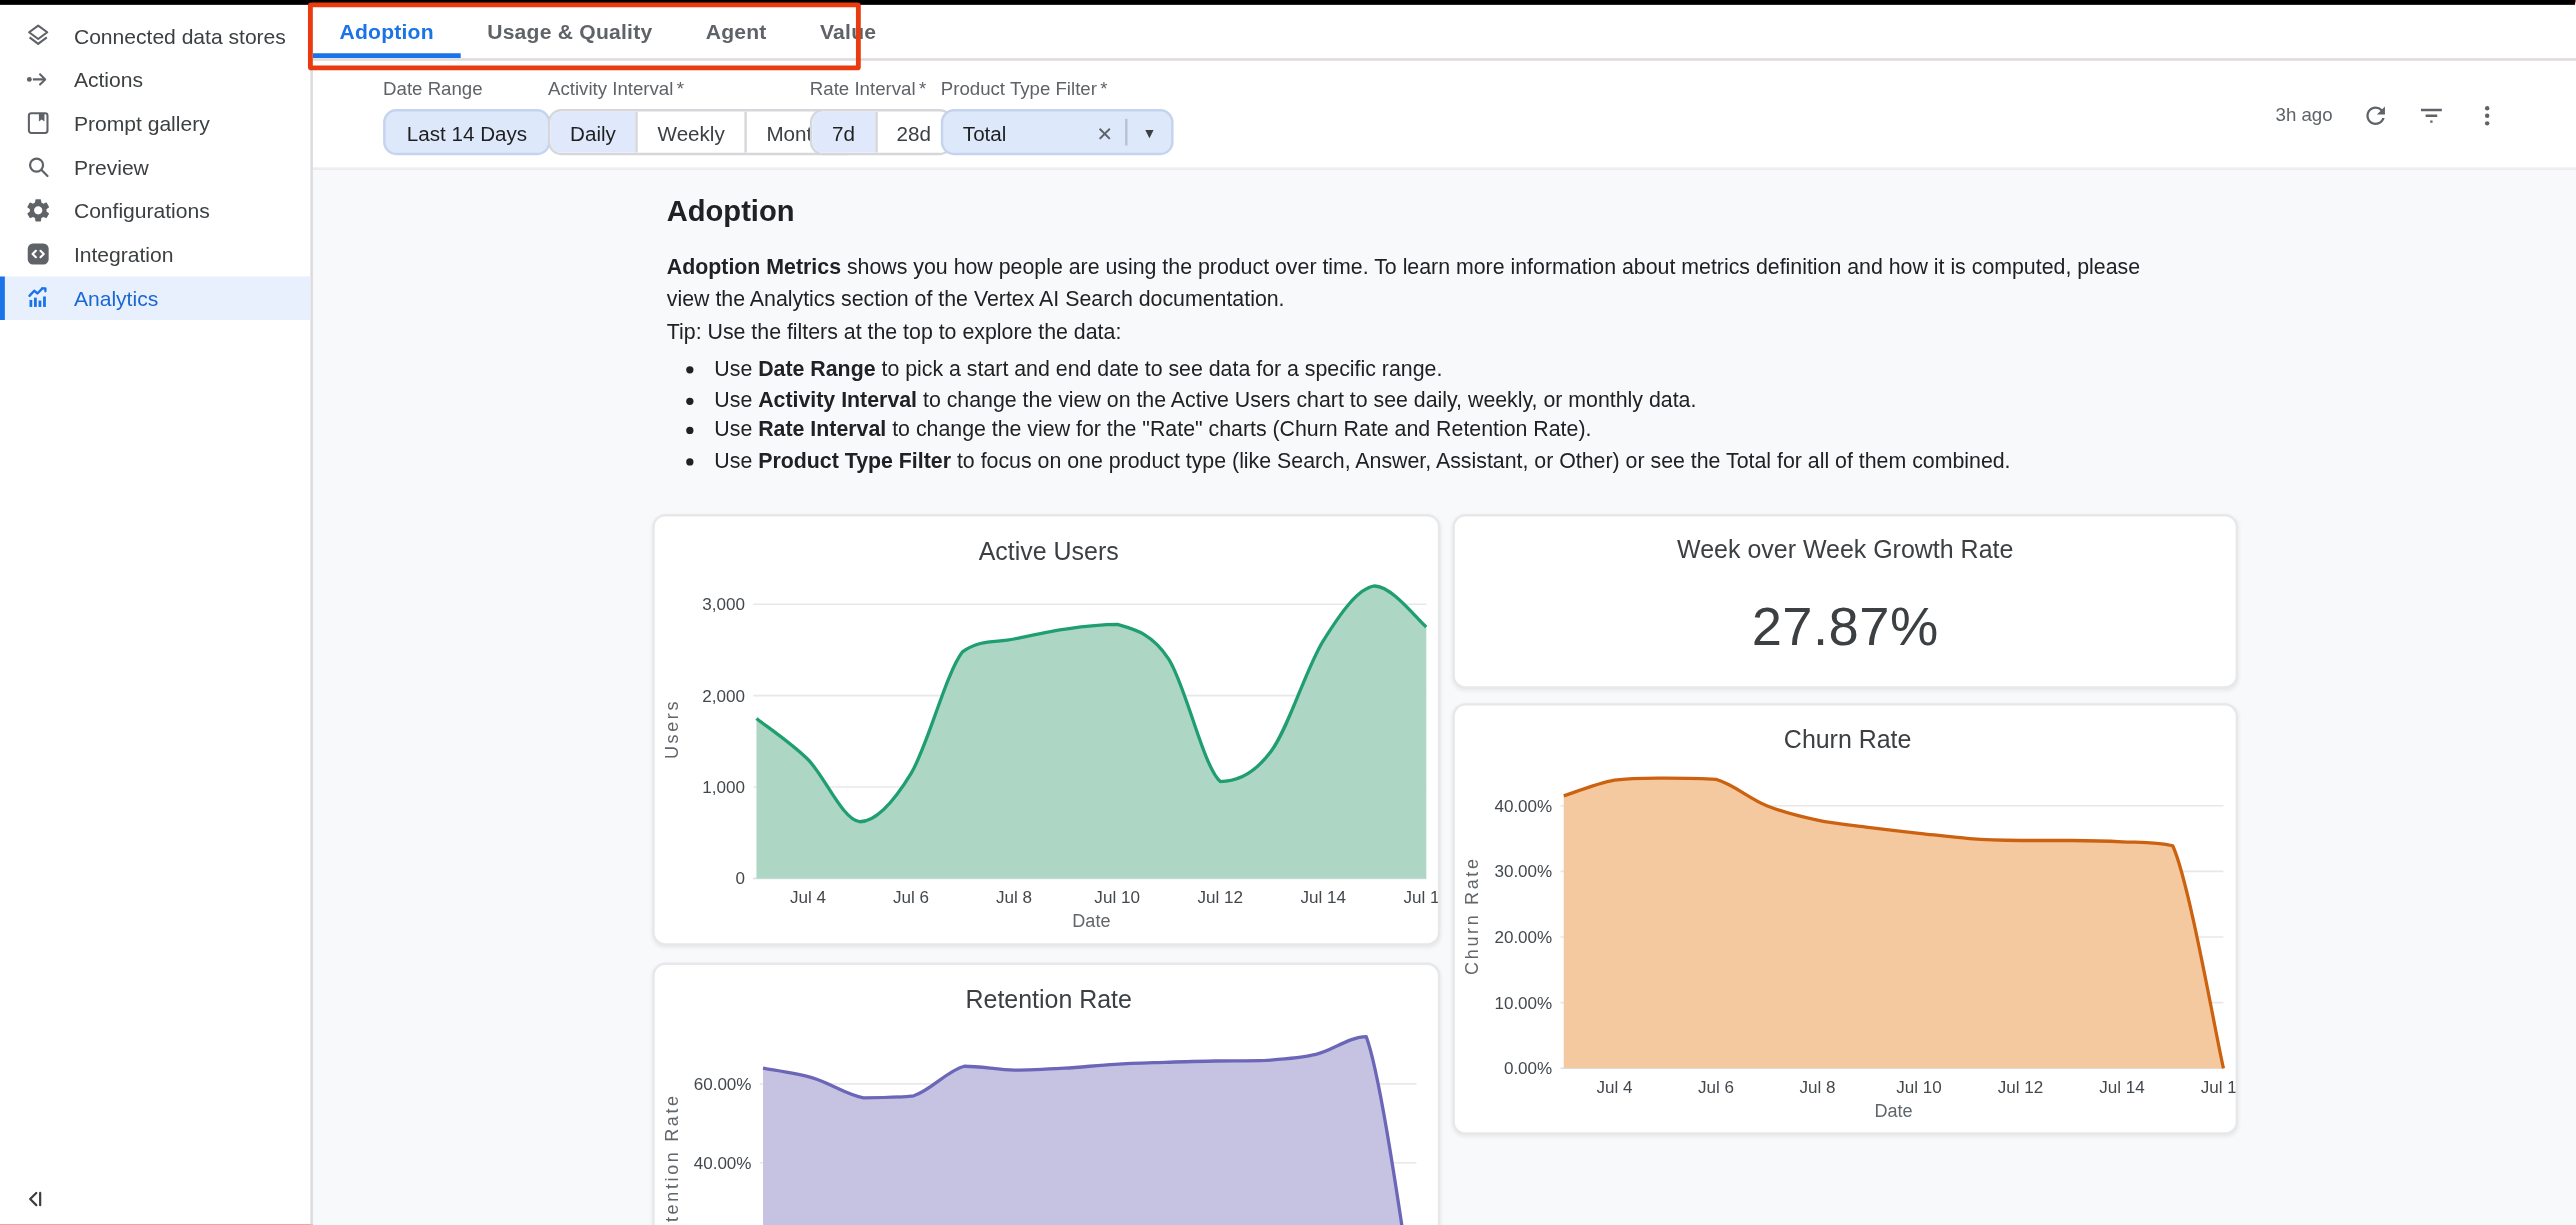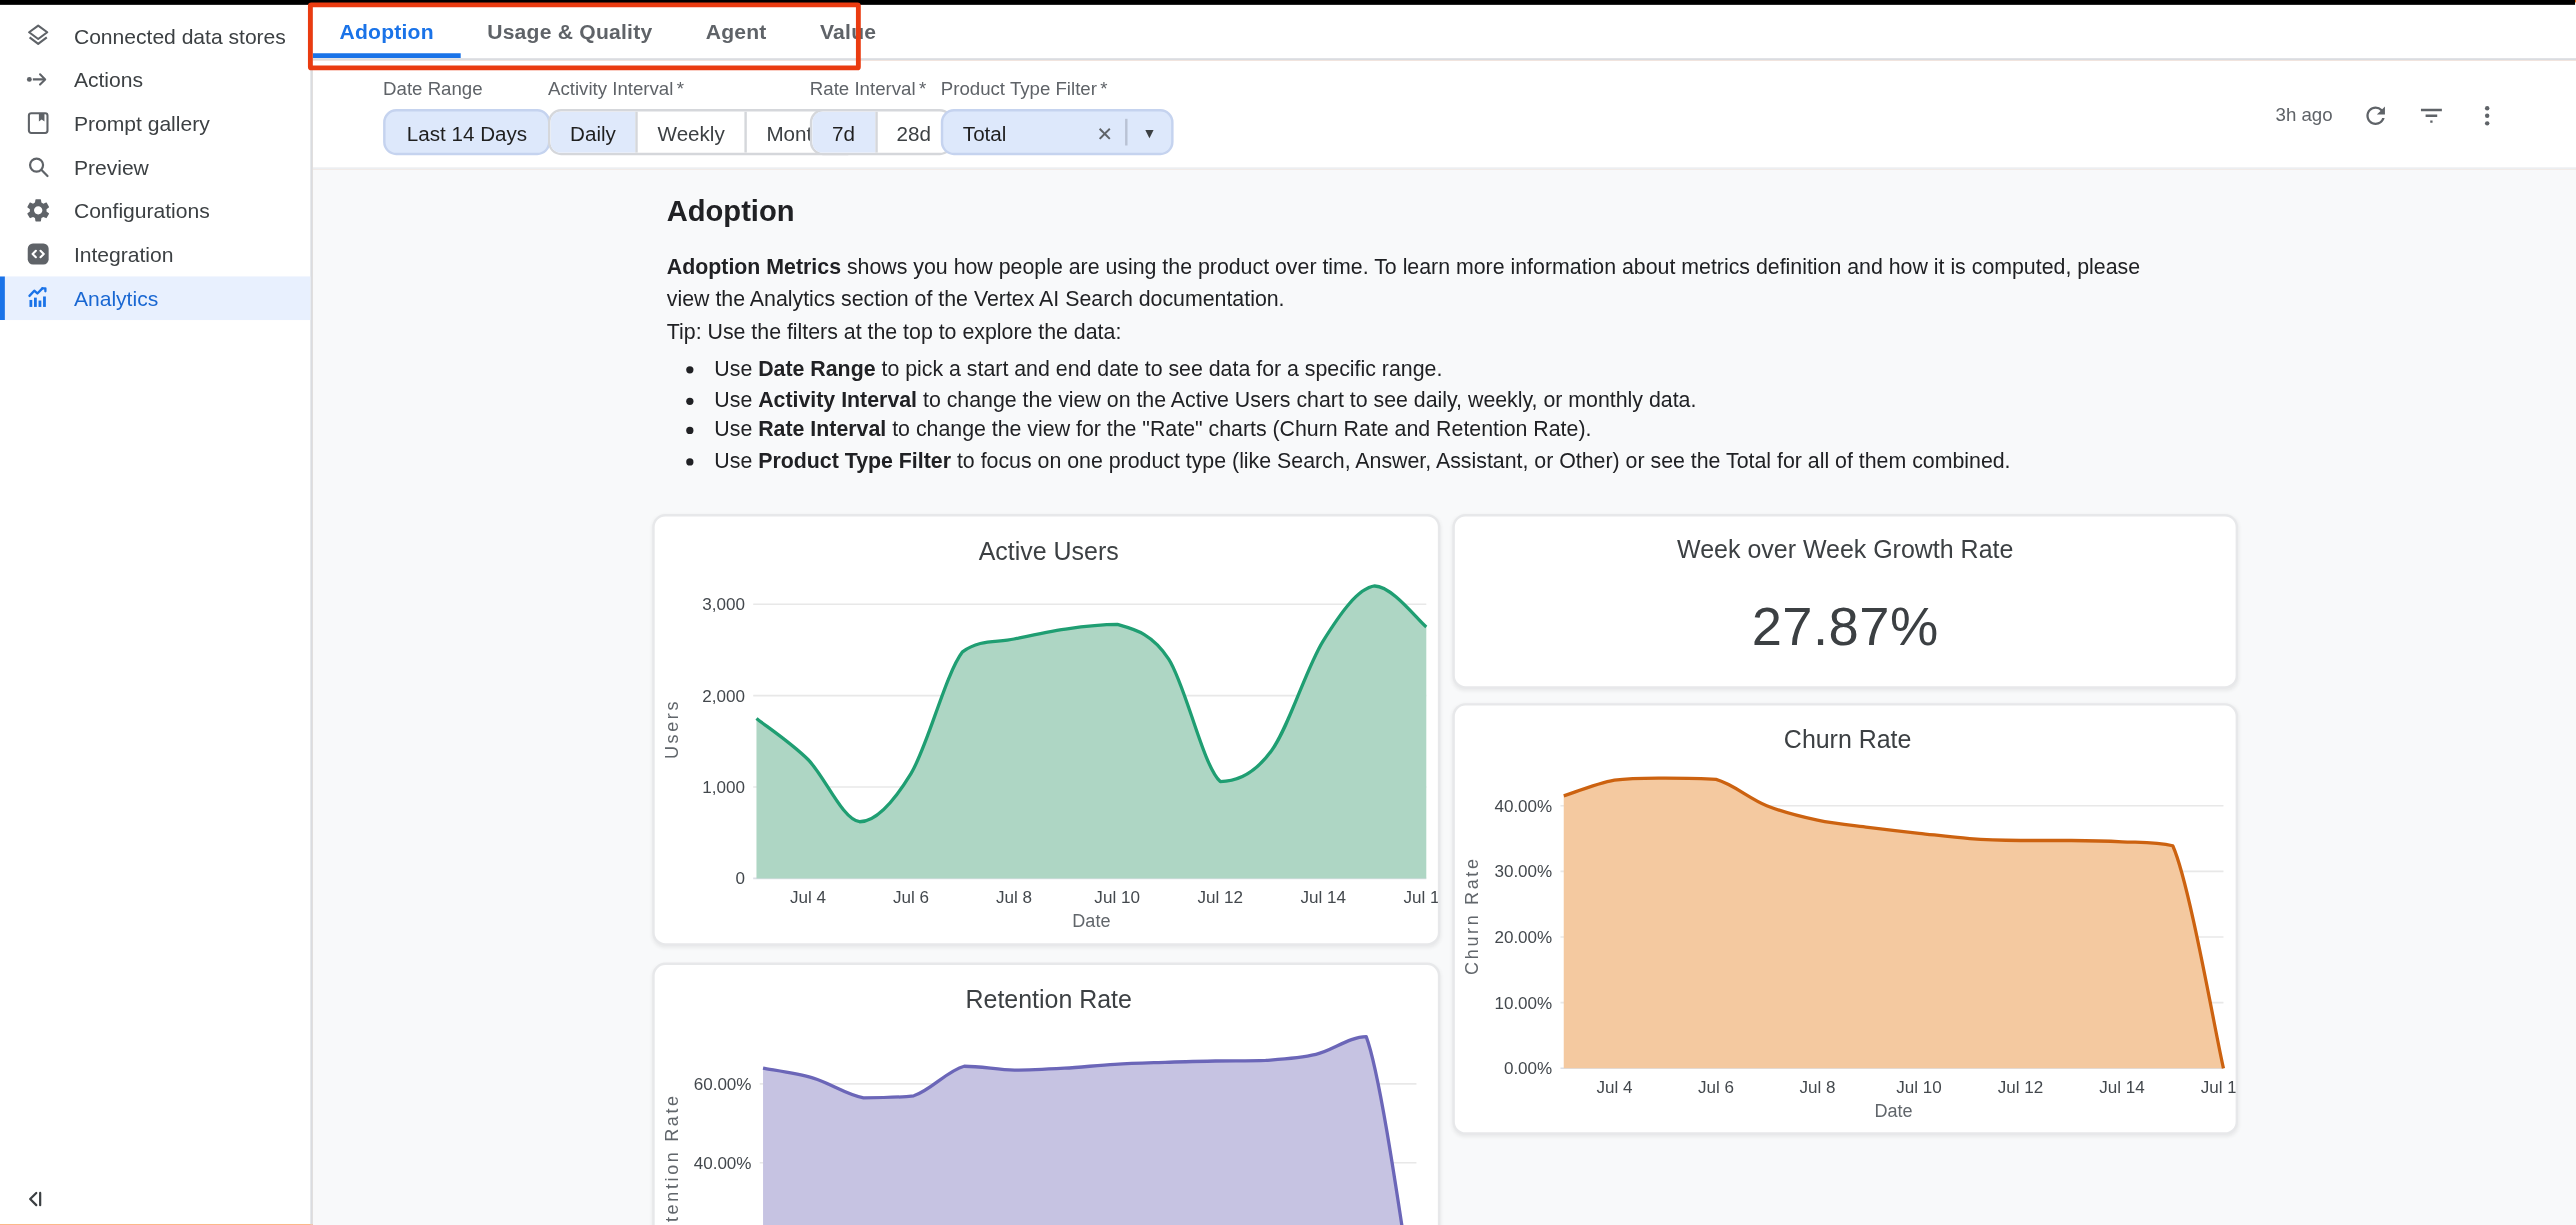--- a/index.html
+++ b/index.html
@@ -1,16 +1,16 @@
 <!DOCTYPE html>
 <html style="font-size:11px"><head>
 <meta charset="utf-8">
 <style>
   html,body{margin:0;padding:0;background:#fff;}
-  .viewport{position:relative;width:2576px;height:1226px;overflow:hidden;background:#f97316;}
+  .viewport{position:relative;width:2576px;height:1226px;overflow:hidden;background:#ef4444;}
   .stage{position:absolute;left:0;top:0;width:1062px;height:505px;
          transform:scale(2.42474);transform-origin:0 0;
          font-family:"Liberation Sans","DejaVu Sans",sans-serif;color:#202124;}
   .top-black-bar{position:absolute;left:0;top:0;width:1062px;height:1.6px;background:#000;z-index:6;}
 
   
   .sidebar{position:absolute;left:0;top:1.4px;width:129px;height:504px;background:#fff;
            border-right:0.7px solid #dadce0;z-index:3;box-sizing:border-box;}
   .side-items{padding-top:4.7px;}
   .side-item{height:18px;display:flex;align-items:center;padding-left:10.2px;cursor:pointer;}

